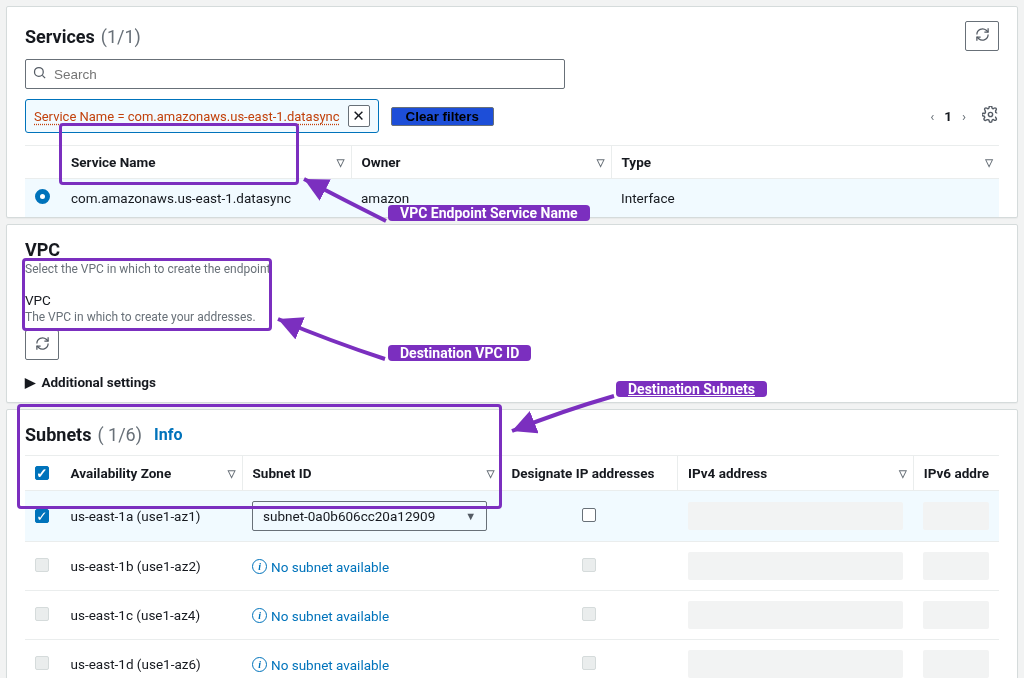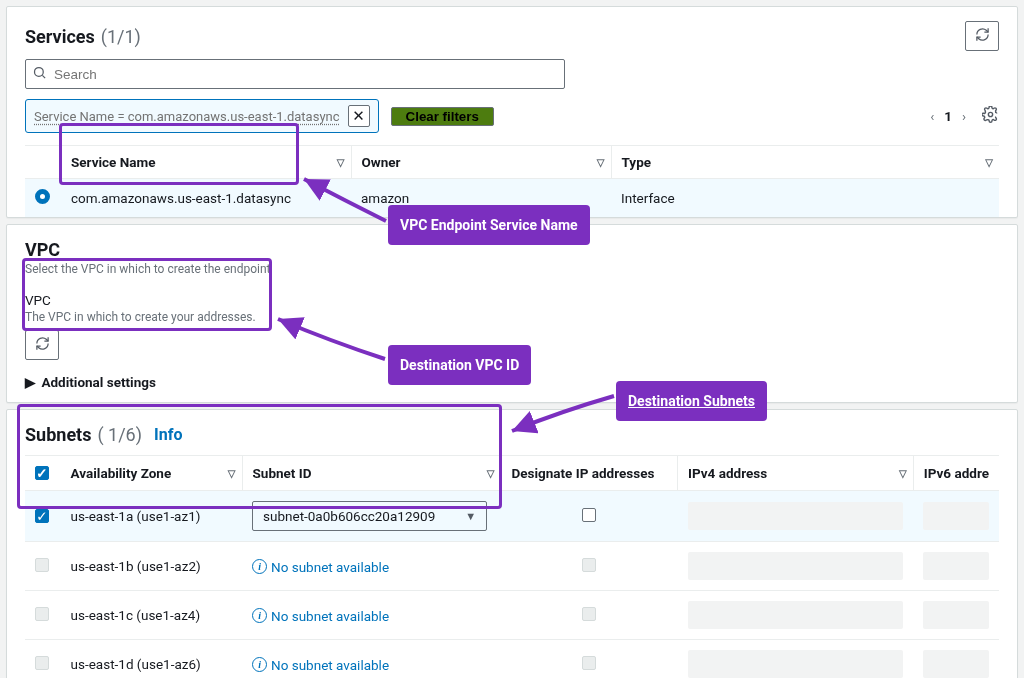--- a/index.html
+++ b/index.html
@@ -8,23 +8,23 @@
   .panel-title { font-size: 18px; font-weight: 700; display: flex; align-items: center; gap: 6px; }
   .panel-title .count { color: #687078; font-weight: 400; }
   .panel-sub { font-size: 12px; color: #687078; margin-top: 2px; }
   .toolbar-row { display: flex; align-items: center; gap: 12px; }
   .toolbar-row.first { justify-content: space-between; }
   .refresh-btn, .icon-btn { border: 1px solid #687078; background: #fff; border-radius: 2px; height: 30px; min-width: 34px; display: inline-flex; align-items: center; justify-content: center; cursor: pointer; }
   .search-wrap { position: relative; width: 540px; }
   .search-wrap input { width: 100%; height: 30px; border: 1px solid #687078; border-radius: 2px; padding: 0 8px 0 28px; font-size: 13.5px; }
   .search-wrap .mag { position: absolute; left: 7px; top: 50%; transform: translateY(-50%); color: #545b64; }
   .filter-pill { display: inline-flex; align-items: center; gap: 8px; border: 1px solid #0073bb; border-radius: 3px; background: #f1faff; padding: 5px 8px; font-size: 13px; }
-  .filter-pill .txt { color: #737373; text-decoration: underline dotted; text-underline-offset: 3px; }
+  .filter-pill .txt { color: #c2410c; text-decoration: underline dotted; text-underline-offset: 3px; }
   .filter-pill .x { border: 1px solid #687078; background: #fff; border-radius: 2px; width: 22px; height: 22px; display: flex; align-items: center; justify-content: center; cursor: pointer; font-size: 15px; }
-  .clear-btn { border: 1px solid #687078; background: #4d7c0f; border-radius: 2px; padding: 1px 14px; font-weight: 700; cursor: pointer; }
+  .clear-btn { border: 1px solid #687078; background: #1d4ed8; border-radius: 2px; padding: 1px 14px; font-weight: 700; cursor: pointer; }
   .pager { display: flex; align-items: center; gap: 10px; color: #687078; }
   .pager .page { color: #16191f; font-weight: 700; }
   .gear { color: #545b64; cursor: pointer; }
   .tbl { width: 100%; border-collapse: collapse; }
   .tbl th { text-align: left; font-weight: 700; font-size: 13.5px; padding: 8px 10px; border-top: 1px solid #eaeded; border-bottom: 1px solid #eaeded; position: relative; }
   .tbl td { padding: 10px 10px; border-top: 1px solid #eaeded; background: #f1faff; }
   .sort-caret { position: absolute; right: 6px; top: 50%; transform: translateY(-50%); color: #687078; font-size: 10px; }
   .col-sep { border-left: 1px solid #eaeded; }
   .radio-sel { width: 15px; height: 15px; border: 5px solid #0073bb; border-radius: 50%; background: #fff; }
   .vpc-sel-wrap { display: flex; align-items: center; gap: 14px; margin-top: 6px; }
@@ -38,21 +38,21 @@
   .subnets-tbl tr.selected td { background: #f1faff; }
   .chk { width: 14px; height: 14px; border: 1px solid #687078; border-radius: 2px; display: inline-flex; align-items: center; justify-content: center; background: #fff; }
   .chk.on { background: #0073bb; border-color: #0073bb; color: #fff; }
   .chk.off-dim { background: #eaeded; border-color: #d5dbdb; }
   .subnet-drop { border: 1px solid #687078; border-radius: 2px; height: 30px; width: 235px; display: flex; align-items: center; justify-content: space-between; padding: 0 10px; cursor: pointer; }
   .no-subnet { color: #0073bb; display: inline-flex; align-items: center; gap: 4px; }
   .info-circ { display: inline-flex; width: 15px; height: 15px; border: 1.5px solid #0073bb; border-radius: 50%; align-items: center; justify-content: center; font-size: 10px; font-style: italic; font-family: serif; font-weight: 700; color: #0073bb; }
   .ip-cell { background: #f2f3f3; height: 28px; border-radius: 2px; min-width: 200px; display: block; }
   
   .anno-box { position: absolute; border: 3px solid #7b2fbf; border-radius: 4px; pointer-events: none; }
-  .anno-label { position: absolute; background: #7b2fbf; color: #fff; font-weight: 700; padding: 12px 12px; border-radius: 4px; font-size: 14px; white-space: nowrap; }
+  .anno-label { position: absolute; background: #7b2fbf; color: #fff; font-weight: 700; padding: 0 12px; border-radius: 4px; font-size: 14px; white-space: nowrap; }
   .anno-arrow { position: absolute; pointer-events: none; }
   .root { position: relative; }
 </style>
 </head>
 <body>
 
 <div class="root">
 
 <div class="panel" style="padding-bottom:0;">
   <div class="toolbar-row first" style="margin-bottom:8px;">

